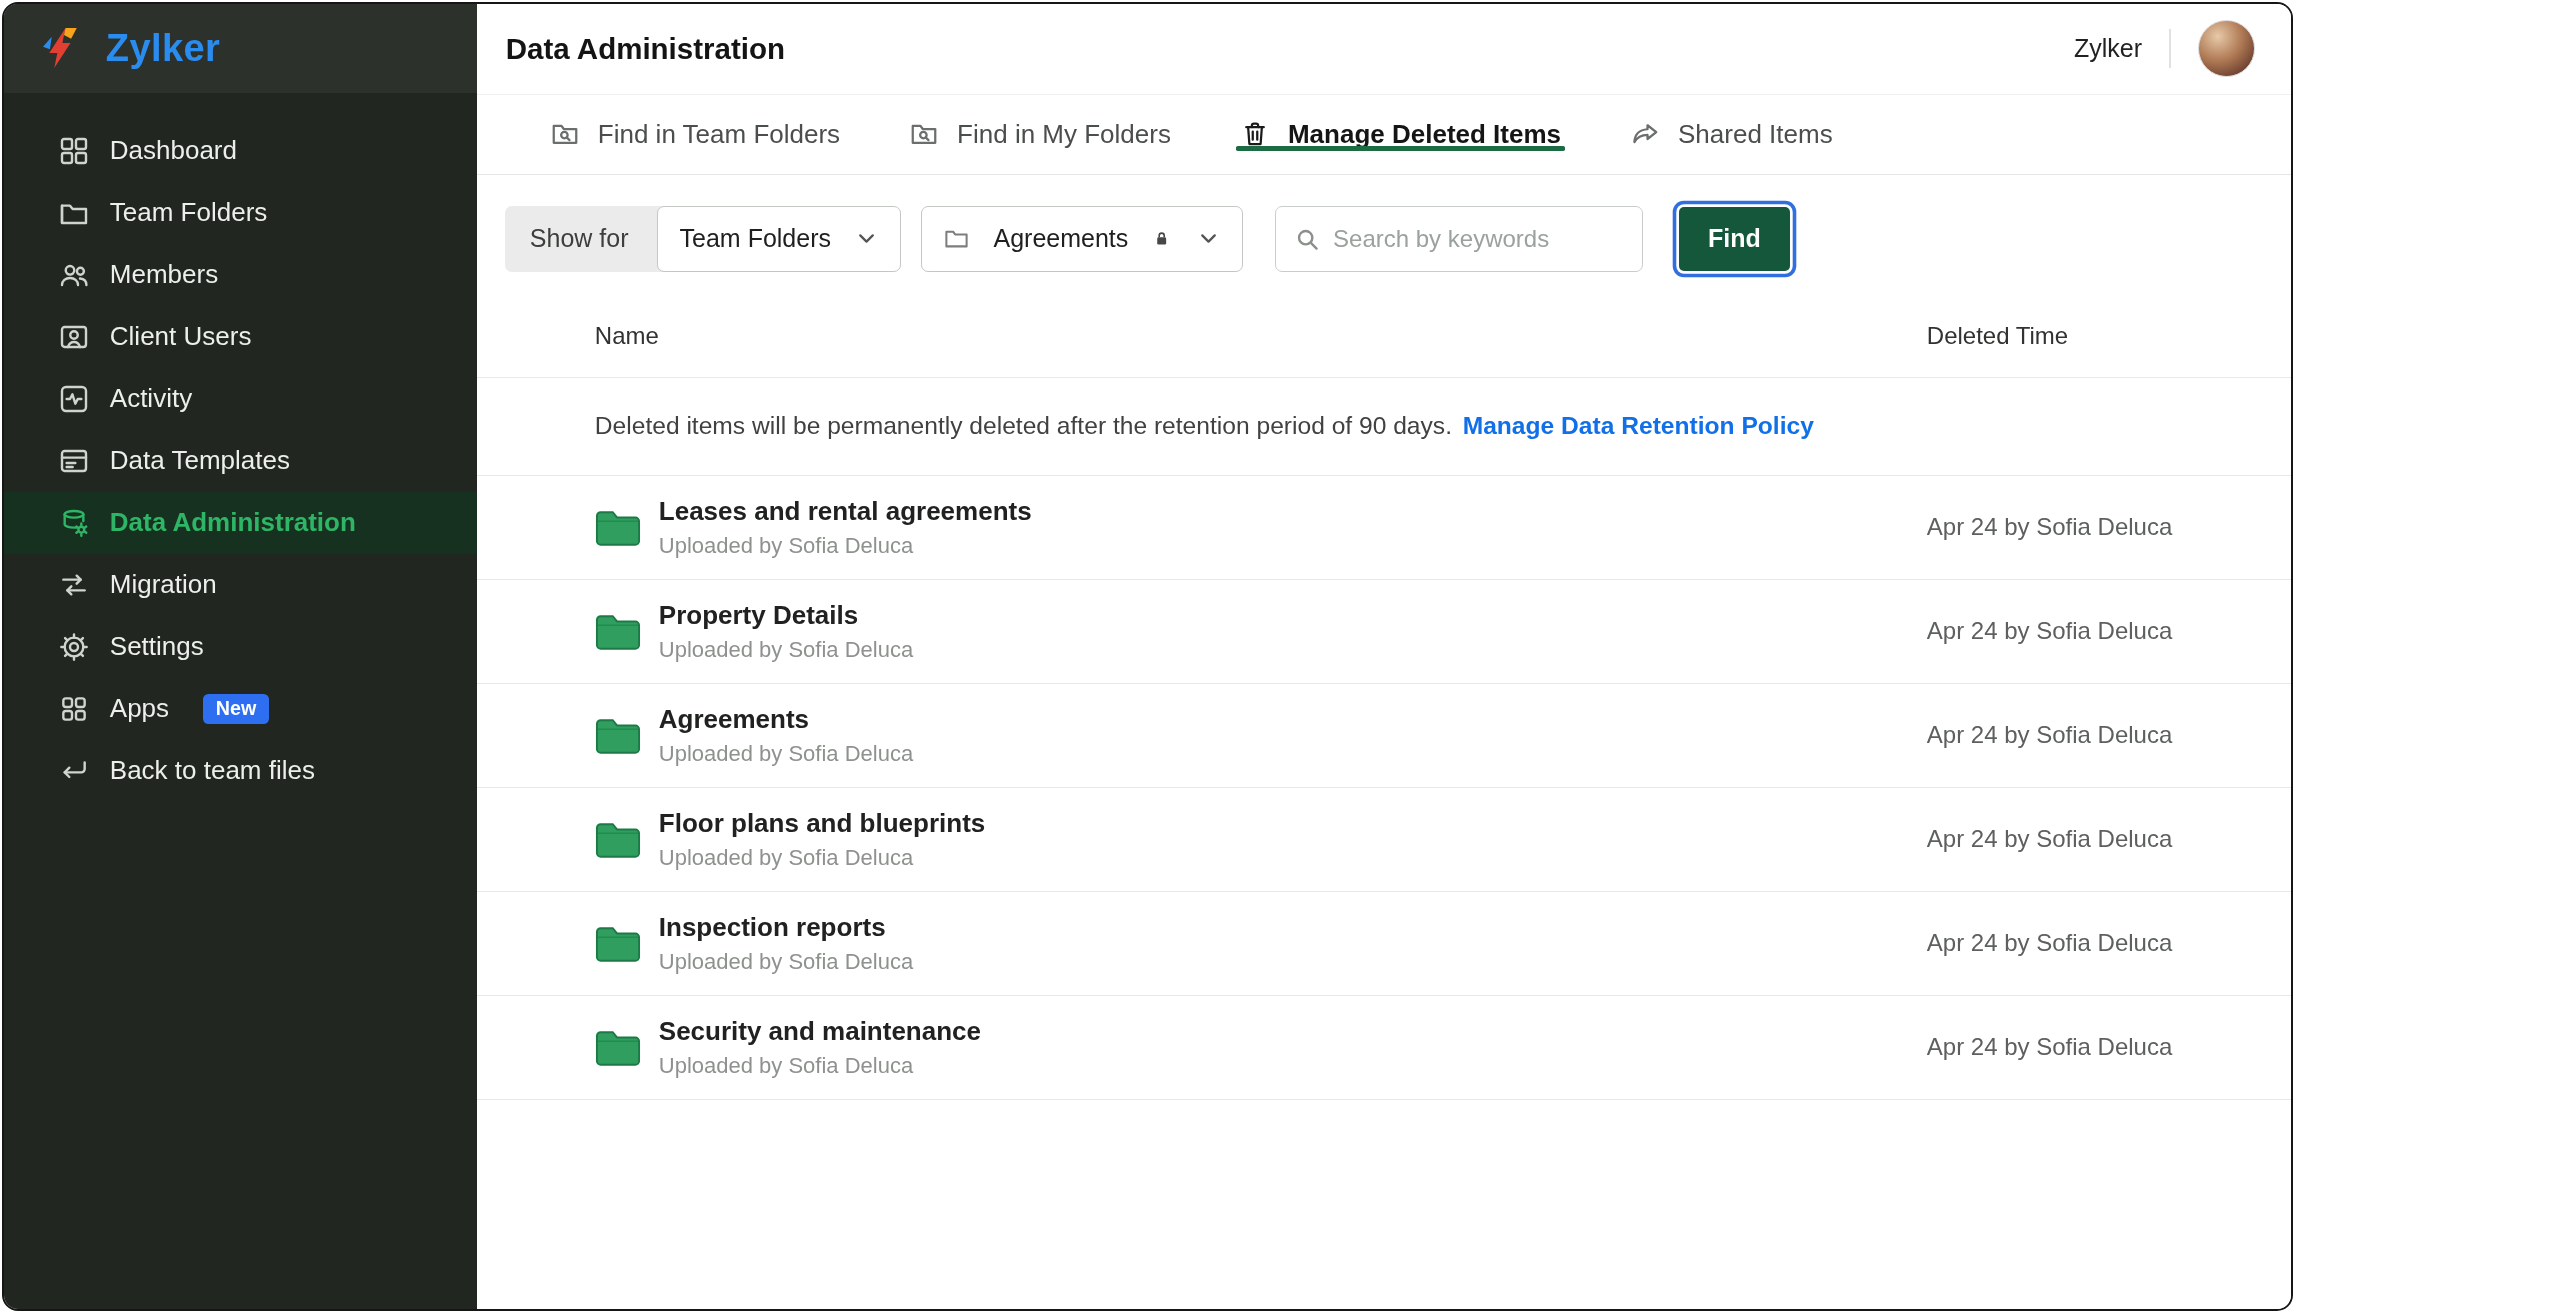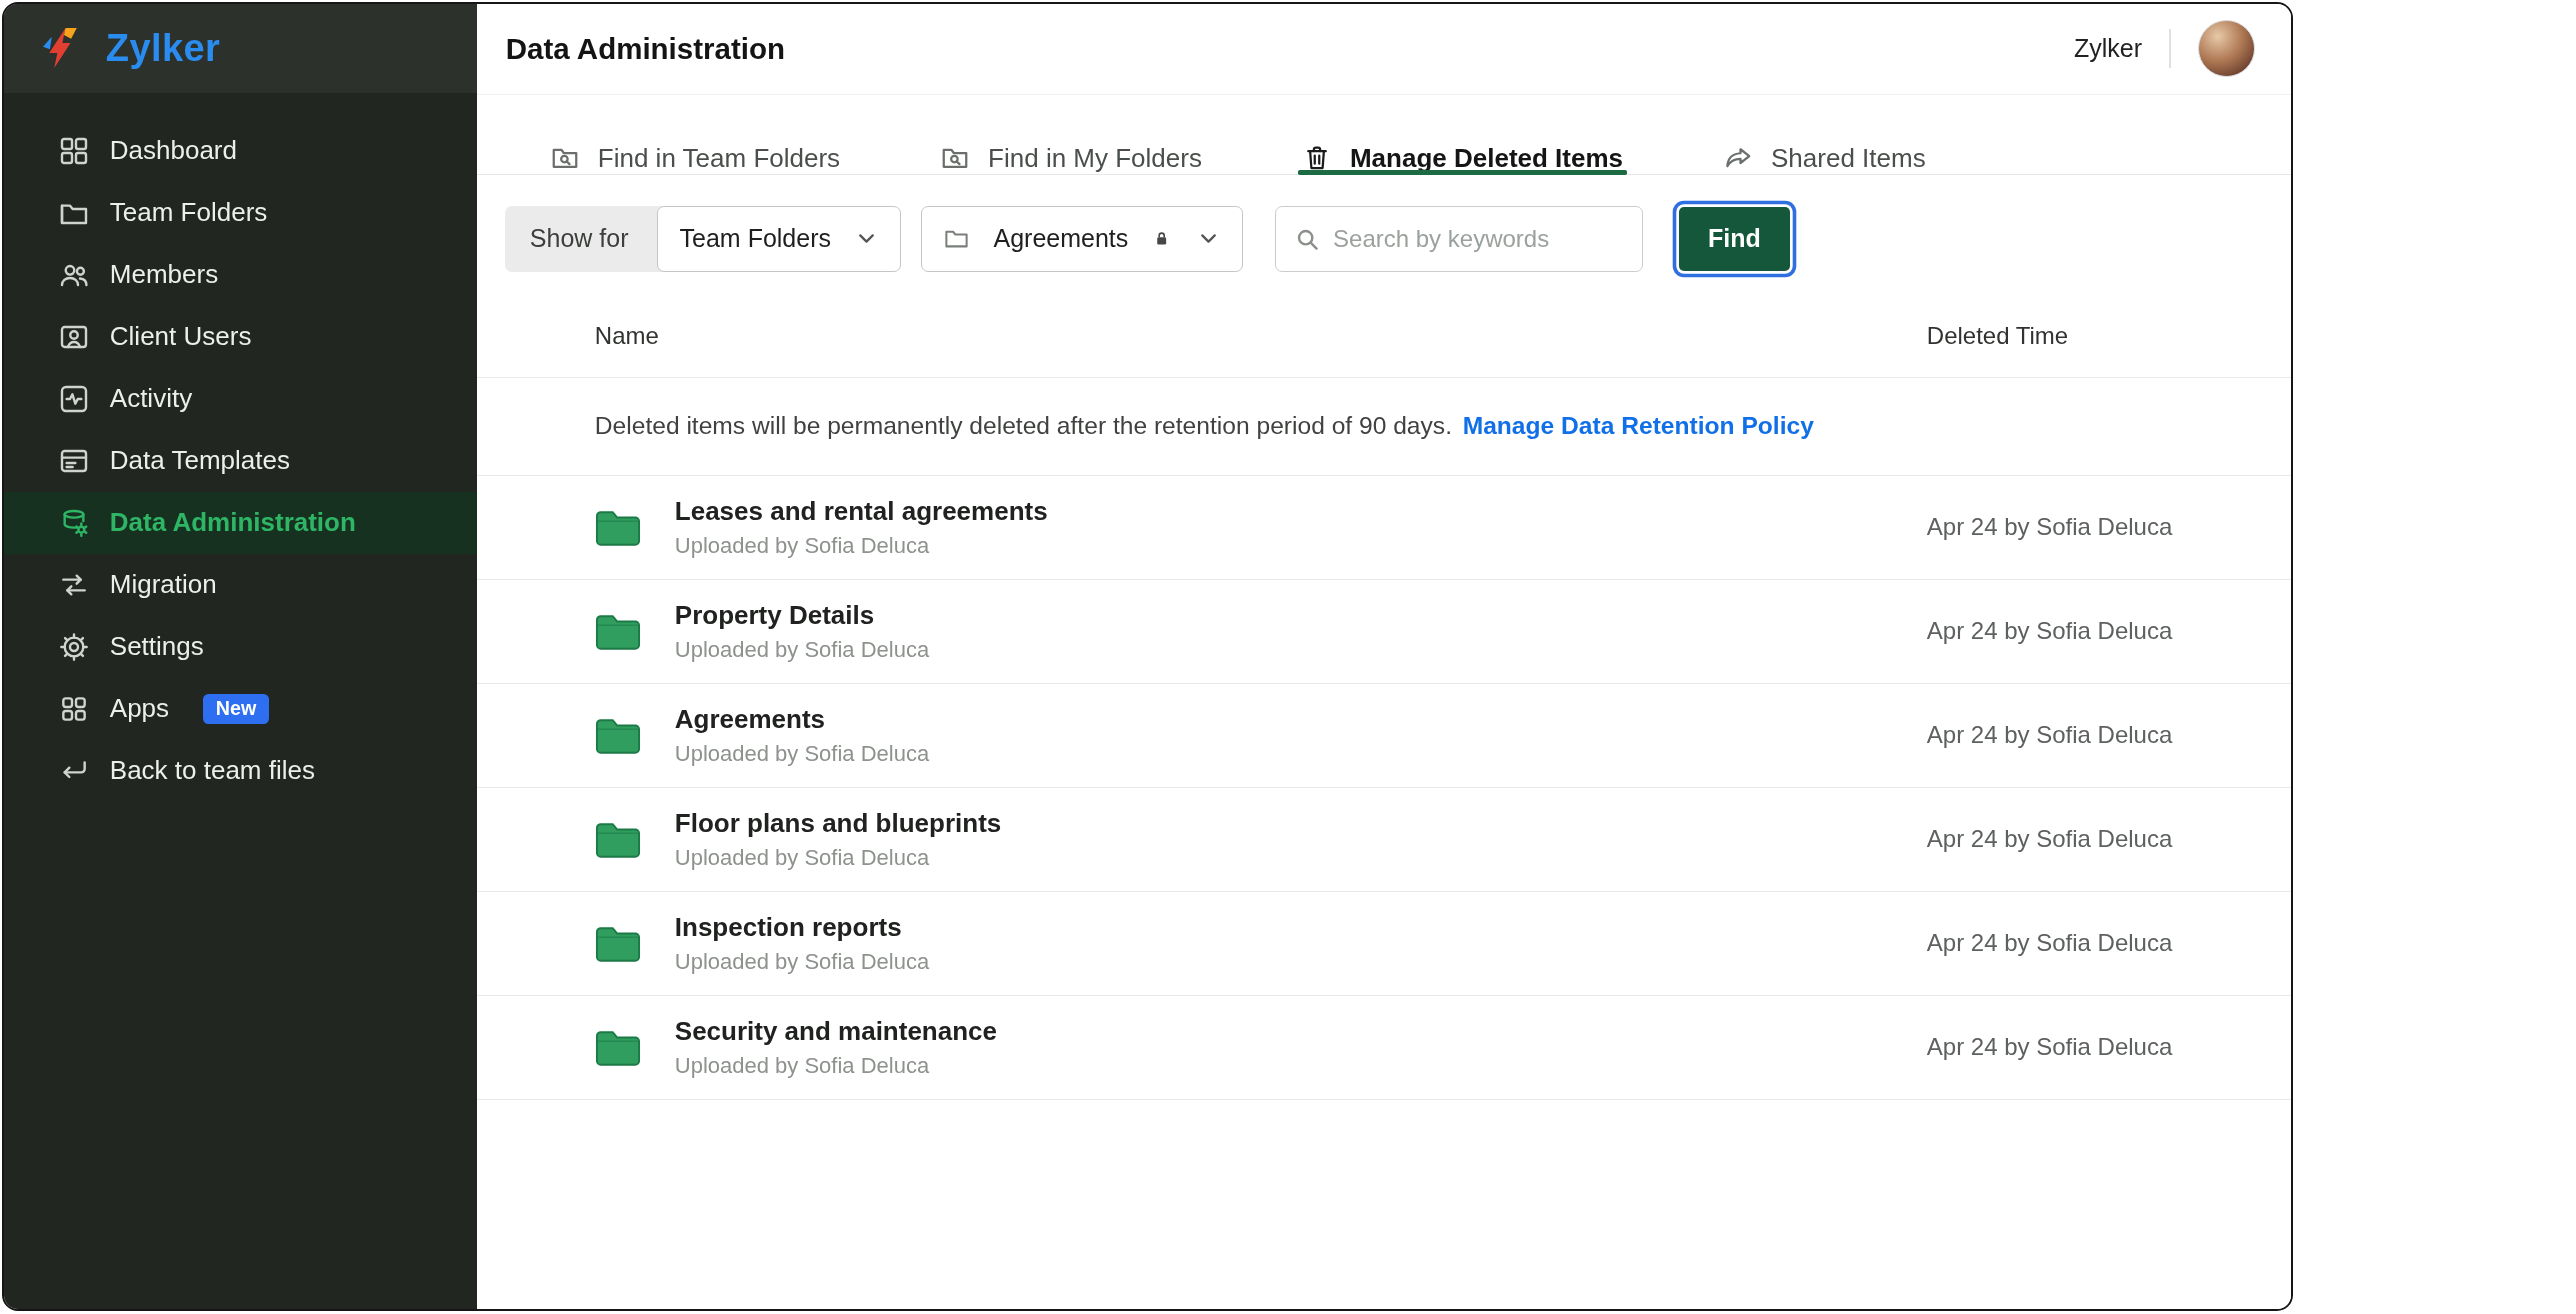--- a/index.html
+++ b/index.html
@@ -32,21 +32,21 @@
   .main{ flex:1; display:flex; flex-direction:column; background:#fff; min-width:0; }
 
   .topbar{ height:91px; flex:none; display:flex; align-items:center; padding:0 36px 0 29px; border-bottom:0.9px solid #f0f0f0; }
   .page-title{ font-size:29.5px; font-weight:700; color:#141414; }
   .topbar-right{ margin-left:auto; display:flex; align-items:center; gap:27px; }
   .account-name{ font-size:25px; color:#222; }
   .v-div{ width:1.8px; height:39px; background:#e0e0e0; }
   .avatar{ width:57px; height:57px; border-radius:50%; border:1.8px solid #d8d8d8;
     background: radial-gradient(circle at 34% 28%, #e7c9a8 0%, #b07a55 45%, #6e4130 80%, #4c2b20 100%); }
 
-  .tabbar{ height:80px; flex:none; display:flex; align-items:flex-end; gap:100px; padding-left:73px; border-bottom:0.9px solid #e6e6e6; }
+  .tabbar{ height:80px; flex:none; display:flex; align-items:center; gap:69px; padding-left:73px; border-bottom:0.9px solid #e6e6e6; }
   .tab{ position:relative; display:flex; align-items:center; gap:18px; font-size:26px; color:#4b4f4b; cursor:pointer; }
   .tab svg{ width:30px; height:30px; }
   .tab svg *{ stroke:#6b6f6b; fill:none; stroke-width:1.8; stroke-linecap:round; stroke-linejoin:round; }
   .tab.active{ color:#141514; font-weight:700; }
   .tab.active svg *{ stroke:#1a1c1a; }
   .tab.active::after{ content:""; position:absolute; left:-3.6px; right:-3.6px; bottom:-0.9px; height:4.5px; background:#1d6b42; border-radius:1.8px; }
 
   
   .filter-row{ display:flex; align-items:center; margin:30px 0 0 28px; height:68px; flex:none; }
   .showfor{ background:#ebebeb; border-radius:7.1px; height:66px; display:flex; align-items:center; padding:0 43px 0 25px; font-size:25px; color:#3c3f3c; }
@@ -63,21 +63,21 @@
   .find-btn{ height:64px; padding:0 29px; margin-left:36px; background:#14573a; color:#fff; font-size:25px; font-weight:700; border:none; border-radius:5px; cursor:pointer; font-family:"Liberation Sans",sans-serif;
     box-shadow: 0 0 0 2.7px #ffffff, 0 0 0 6.3px #2f6fe0; }
 
   
   .grid{ display:grid; grid-template-columns:1332px 1fr; padding-left:118px; }
   .thead{ height:105px; align-items:end; padding-bottom:27px; border-bottom:0.9px solid #e8eae8; font-size:24px; color:#30332f; flex:none; }
   .notice-row{ height:98px; border-bottom:0.9px solid #e8eae8; display:flex; align-items:center; padding-left:118px; font-size:24.6px; color:#3f423f; flex:none; }
   .notice-link{ color:#1170e8; font-weight:700; margin-left:10.7px; text-decoration:none; cursor:pointer; }
 
   .row{ height:104px; border-bottom:0.9px solid #e8eae8; align-items:center; flex:none; }
-  .name-cell{ display:flex; align-items:center; gap:34px; }
+  .name-cell{ display:flex; align-items:center; gap:18px; }
   .folder-ic{ width:46px; height:39px; flex:none; }
   .nm{ font-size:26px; font-weight:600; color:#202220; }
   .sub{ font-size:22px; color:#8d928d; margin-top:6.3px; }
   .del-cell{ font-size:24px; color:#5d615d; }
 </style>
 </head>
 <body>
 
 <div class="window">
 

